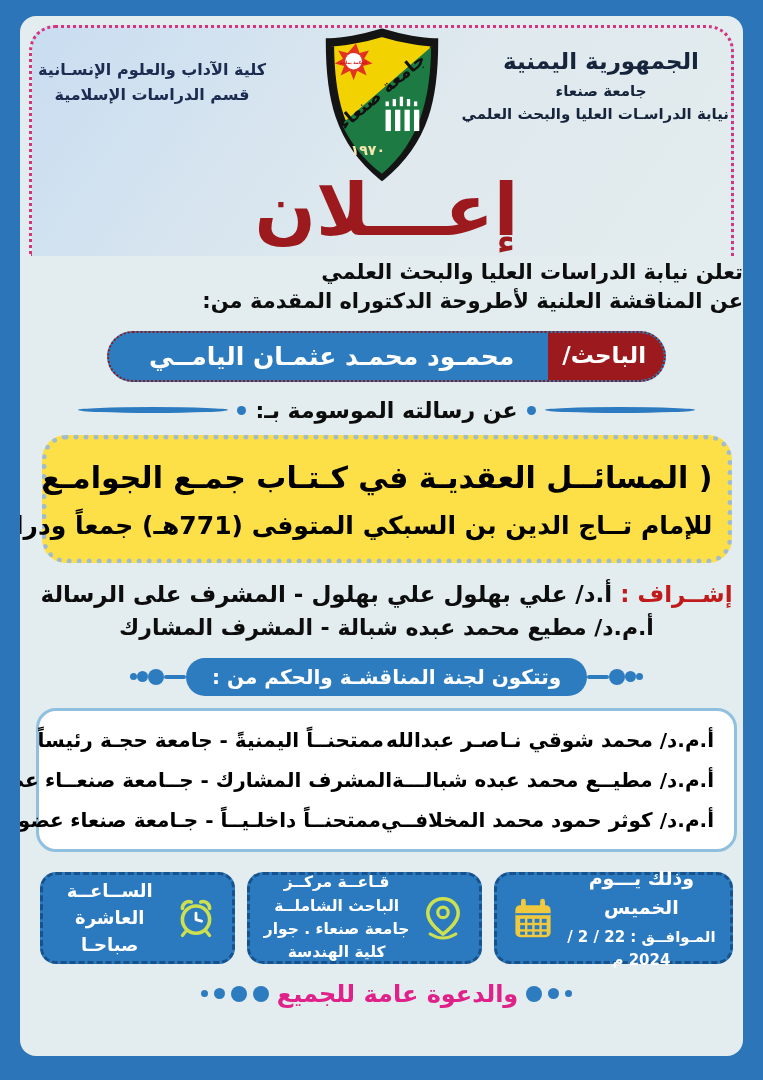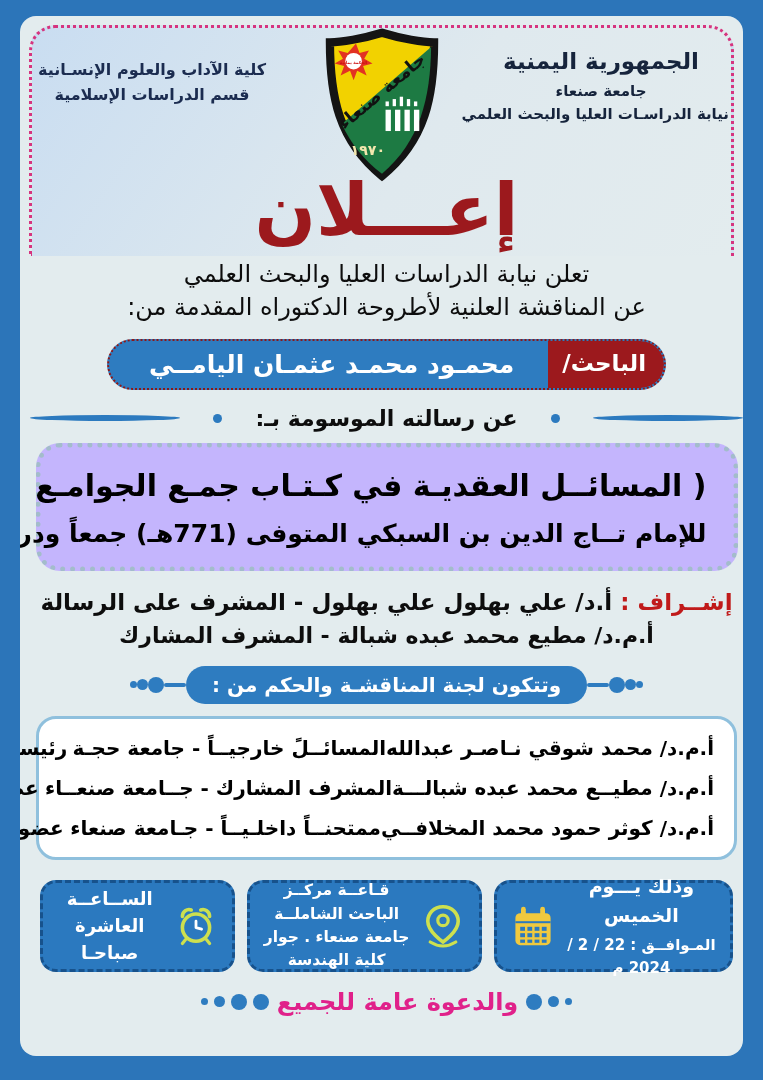--- a/index.html
+++ b/index.html
@@ -24,43 +24,43 @@
   .hdr-right .l1{font-size:23px;}
   .hdr-left{top:42px;left:8px;width:248px;font-size:16px;color:#1b2c50;}
   .hdr-block div{white-space:nowrap;}
   .logo{position:absolute;top:10px;left:50%;transform:translateX(-50%);width:142px;height:158px;}
   
   .content{position:absolute;top:155px;left:10px;right:0;}
   .big-title{
     text-align:center;font-size:72px;line-height:1.1;margin:0 0 8px 0;
     color:#9c191d;font-weight:bold;letter-spacing:1px;
   }
-  .intro{ text-align:center;font-size:24px;font-weight:normal;color:#0d0d0d;line-height:1.35;margin:0;}
+  .intro{ font-size:21px;font-weight:bold;color:#0d0d0d;line-height:1.35;margin:0;}
   
   .pill{
     width:fit-content;margin:16px auto 0 auto;display:flex;align-items:stretch;
     border:2px dotted #8e1717;border-radius:999px;overflow:hidden;background:#2e7cc0;
   }
   .pill .lbl{
     background:#9c191d;color:#fff;font-weight:bold;font-size:23px;
     padding:9px 18px 8px 14px;border-radius:0 999px 999px 0;white-space:nowrap;text-align:right;
   }
   .pill .nm{
     color:#fff;font-weight:bold;font-size:25px;padding:9px 34px 9px 40px;white-space:nowrap;
   }
   
-  .deco-row{display:flex;align-items:center;justify-content:space-between;gap:9px;margin-top:16px;}
+  .deco-row{display:flex;align-items:center;justify-content:center;gap:9px;margin-top:16px;}
   .pointer-line{width:150px;height:6px;background:#2c7abf;border-radius:50%;}
   .mini-dot{width:9px;height:9px;border-radius:50%;background:#2c7abf;}
   .deco-row .txt{font-size:22px;font-weight:bold;color:#0d0d0d;white-space:nowrap;}
   
   .thesis-box{
-    width:652px;margin:12px auto 0 auto;background:#c4b5fd;
+    width:652px;margin:12px auto 0 auto;background:#fde047;
     border:5px dotted #a3bccb;border-radius:24px;
-    padding:20px 26px 18px 14px;text-align:center;color:#000;
+    padding:20px 14px 18px 14px;text-align:center;color:#000;
   }
   .thesis-box .t1{font-size:30px;font-weight:bold;white-space:nowrap;}
   .thesis-box .t2{font-size:25px;font-weight:bold;margin-top:16px;white-space:nowrap;}
   
   .supervision{margin-top:18px;text-align:center;font-weight:bold;color:#0d0d0d;}
   .supervision .l1{font-size:23px;white-space:nowrap;}
   .supervision .l1 .red{color:#c01a1a;}
   .supervision .l2{font-size:22px;margin-top:8px;white-space:nowrap;}
   
   .banner-row{display:flex;align-items:center;justify-content:center;gap:0;margin-top:18px;}
@@ -186,21 +186,21 @@
       <span class="banner-pill">وتتكون لجنة المناقشـة والحكم من :</span>
       <span class="dash"></span>
       <span class="dot-lg"></span>
       <span class="dot-md"></span>
       <span class="dot-sm"></span>
     </div>
 
     <div class="committee-box">
       <div class="c-row">
         <span class="c-name">أ.م.د/ محمد شوقي نـاصـر عبدالله</span>
-        <span class="c-role">المسائــلً خارجيــاً - جامعة حجـة</span>
+        <span class="c-role">ممتحنــاً اليمنيةً - جامعة حجـة</span>
         <span class="c-pos">رئيساً</span>
       </div>
       <div class="c-row">
         <span class="c-name">أ.م.د/ مطيــع محمد عبده شبالـــة</span>
         <span class="c-role">المشرف المشارك - جــامعة صنعــاء</span>
         <span class="c-pos">عضواً</span>
       </div>
       <div class="c-row">
         <span class="c-name">أ.م.د/ كوثر حمود محمد المخلافــي</span>
         <span class="c-role">ممتحنــاً داخلـيــاً - جـامعة صنعاء</span>

